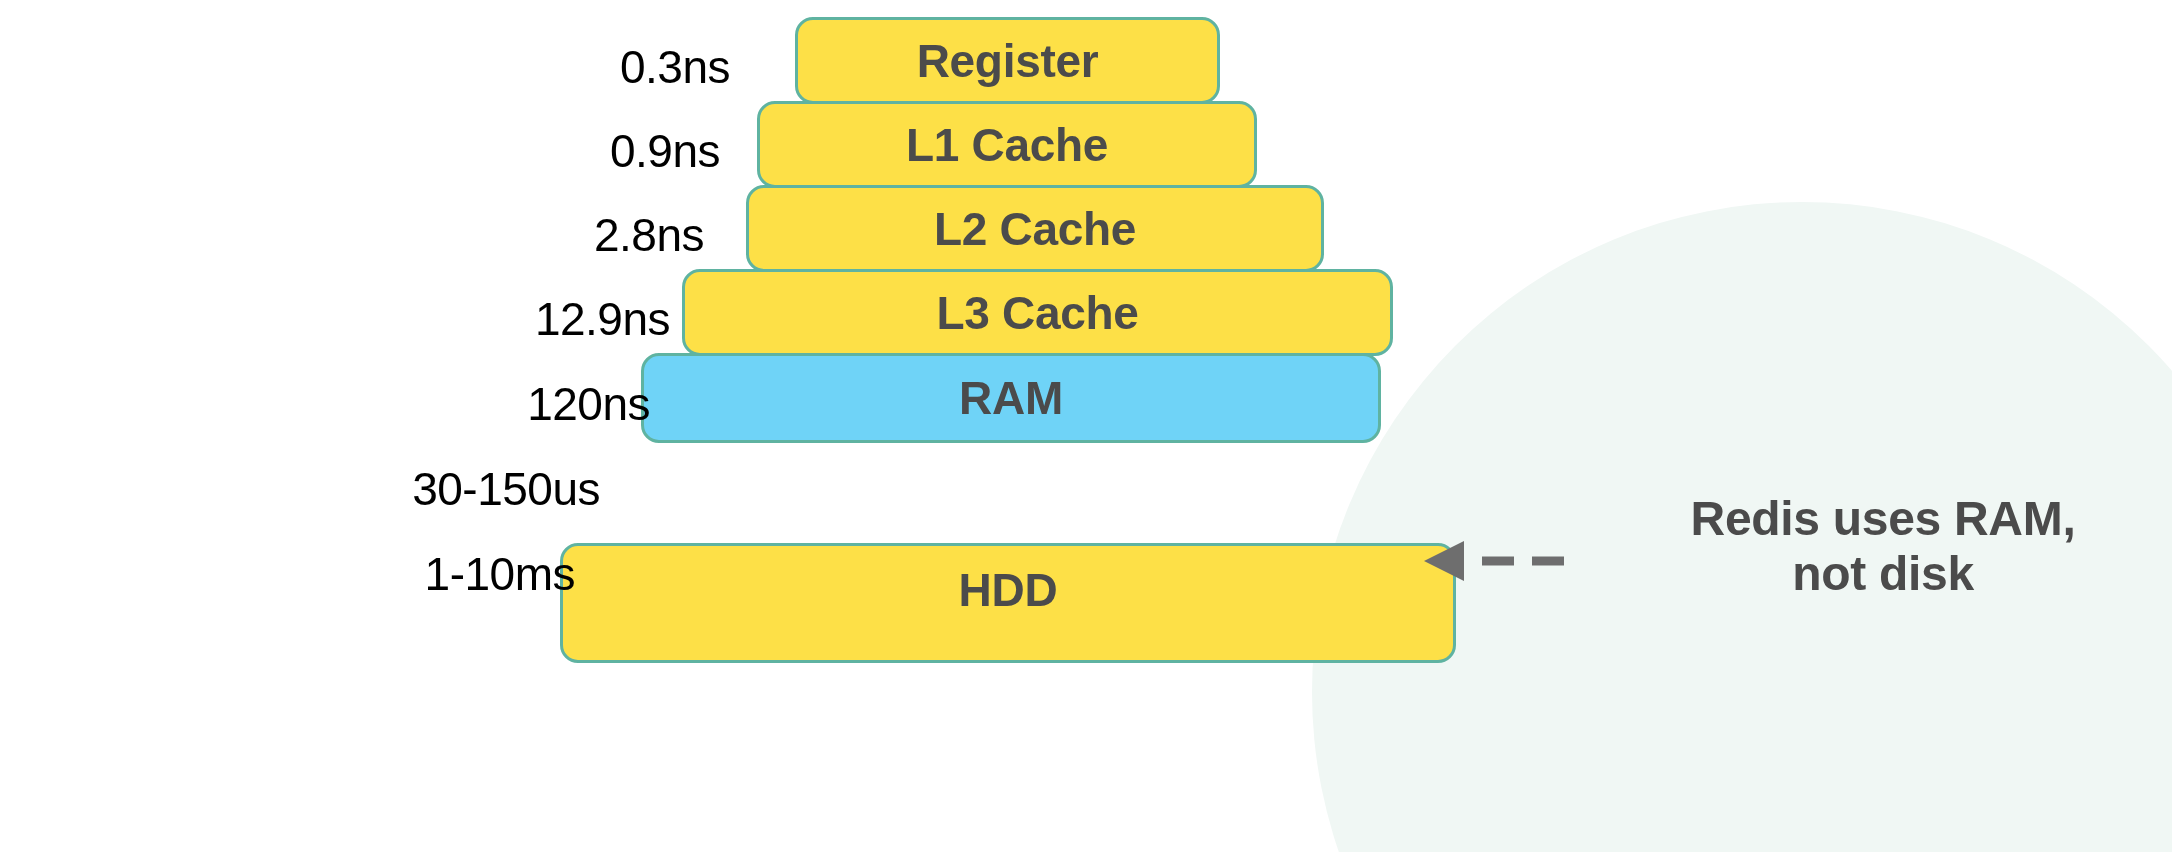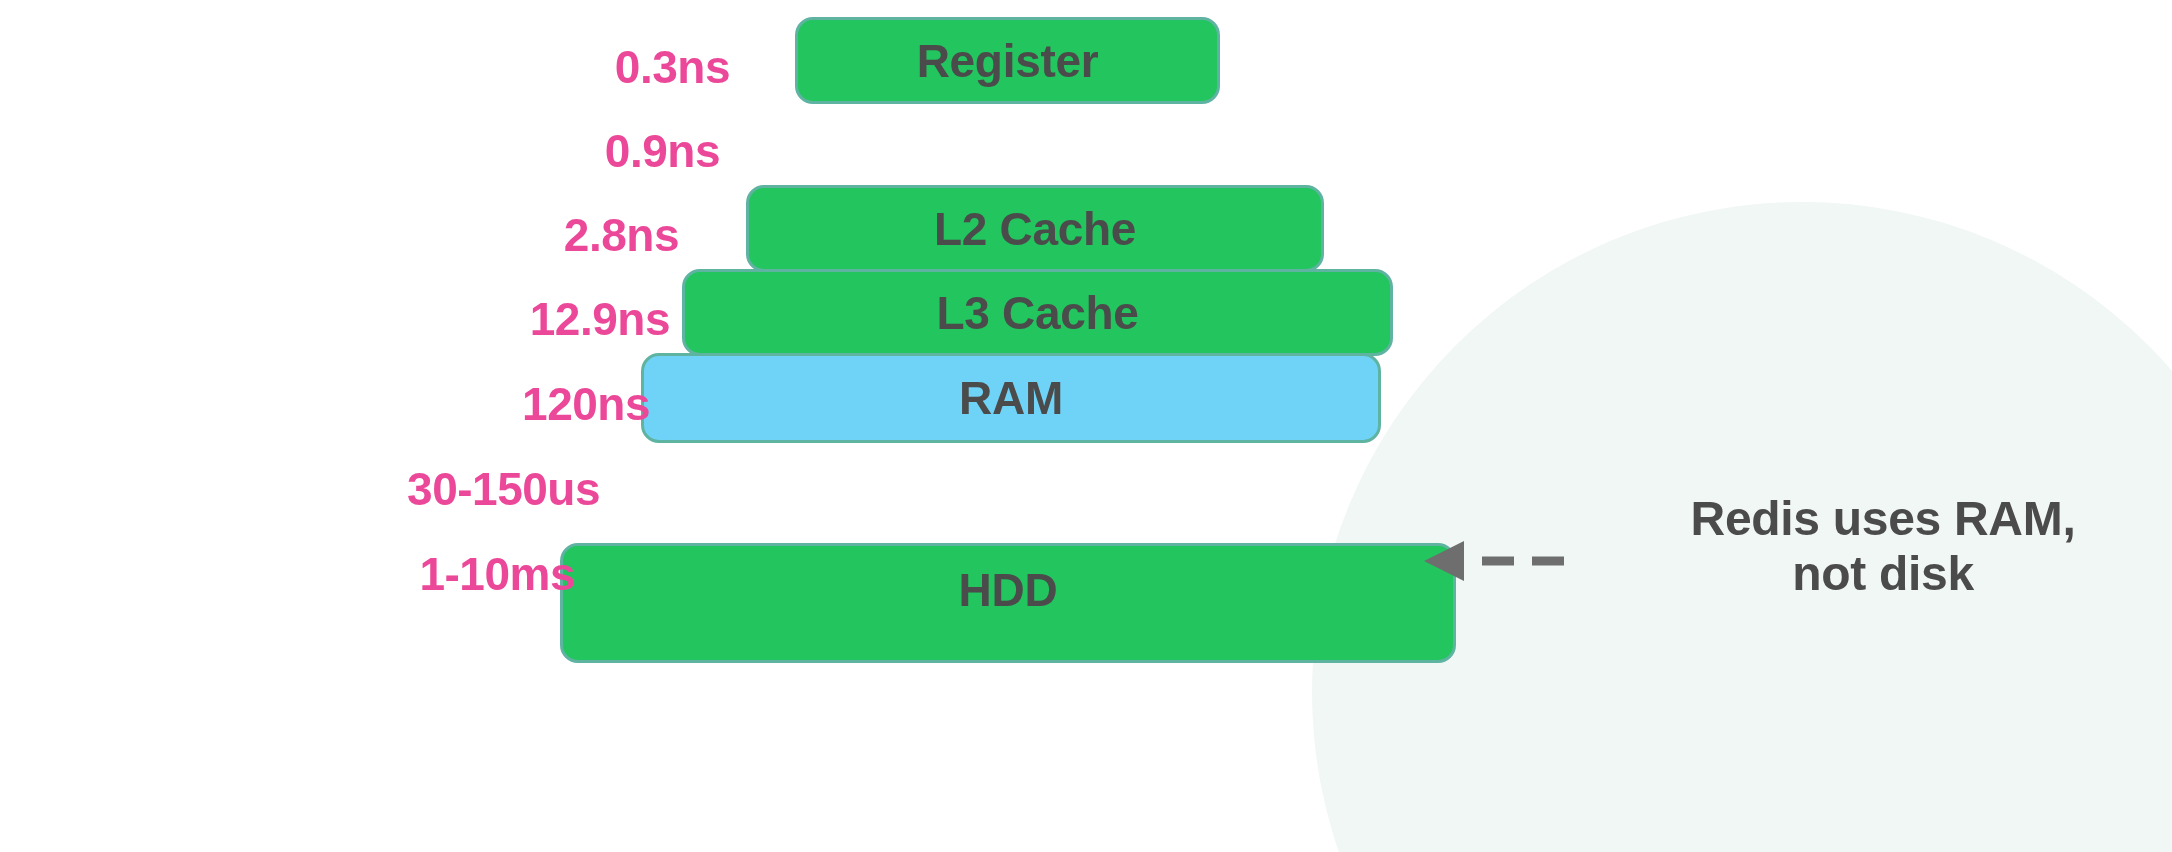--- a/index.html
+++ b/index.html
@@ -33,43 +33,43 @@
     inset: 0;
     z-index: 2;
   }
 
   
   .tier {
     position: absolute;
     box-sizing: border-box;
     border: 3px solid #5FB3A1;
     border-radius: 18px;
-    background: #22c55e;
+    background: #fde047;
     display: flex;
     align-items: center;
     justify-content: center;
   }
   .tier.highlight {
     background: #6FD3F7;
     text-align: right;
   }
   .tier-label {
     font-size: 46px;
     font-weight: bold;
     color: #4B4B4B;
     letter-spacing: -0.3px;
     white-space: nowrap;
   }
 
   
   .latency {
     position: absolute;
     font-size: 46px;
-    font-weight: bold;
-    color: #ec4899;
+    font-weight: normal;
+    color: #000000;
     letter-spacing: -0.5px;
     white-space: nowrap;
     text-align: right;
     z-index: 3;
   }
 
   
   #callout {
     position: absolute;
     left: 1623px;
@@ -101,26 +101,29 @@
 
   <div id="bg-blob"></div>
 
   <div id="pyramid">
 
     <div class="tier" style="left:795px; top:17px; width:425px; height:87px;">
       <span class="tier-label">Register</span>
     </div>
     <div class="latency" style="left:400px; top:40px; width:330px;">0.3ns</div>
 
+    <div class="tier" style="left:757px; top:101px; width:500px; height:87px;">
+      <span class="tier-label">L1 Cache</span>
+    </div>
     <div class="latency" style="left:390px; top:124px; width:330px;">0.9ns</div>
 
     <div class="tier" style="left:718px; top:185px; width:578px; height:87px;margin-left:28px;">
       <span class="tier-label">L2 Cache</span>
     </div>
-    <div class="latency" style="left:349px; top:208px; width:330px;">2.8ns</div>
+    <div class="latency" style="left:374px; top:208px; width:330px;">2.8ns</div>
 
     <div class="tier" style="left:682px; top:269px; width:711px; height:87px;">
       <span class="tier-label">L3 Cache</span>
     </div>
     <div class="latency" style="left:340px; top:292px; width:330px;text-align:right;">12.9ns</div>
 
     <div class="tier highlight" style="left:641px; top:353px; width:740px; height:90px;">
       <span class="tier-label">RAM</span>
     </div>
     <div class="latency" style="left:320px; top:377px; width:330px;">120ns</div>

